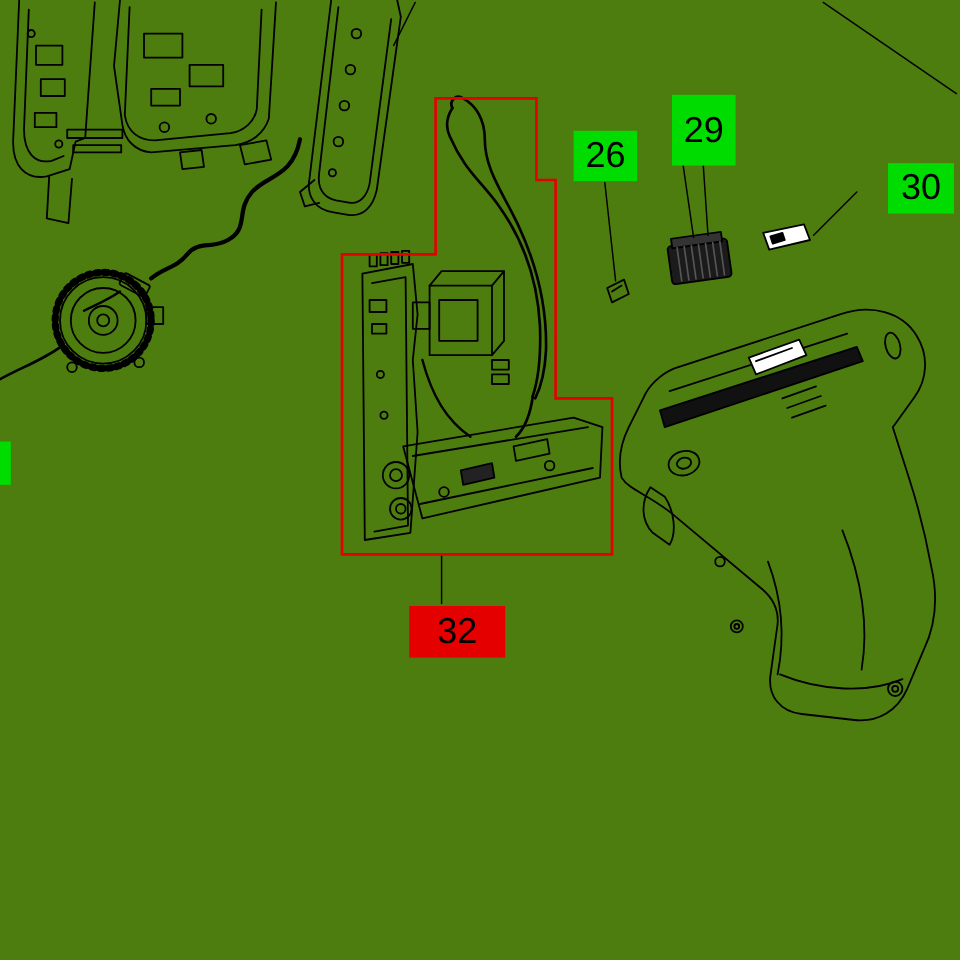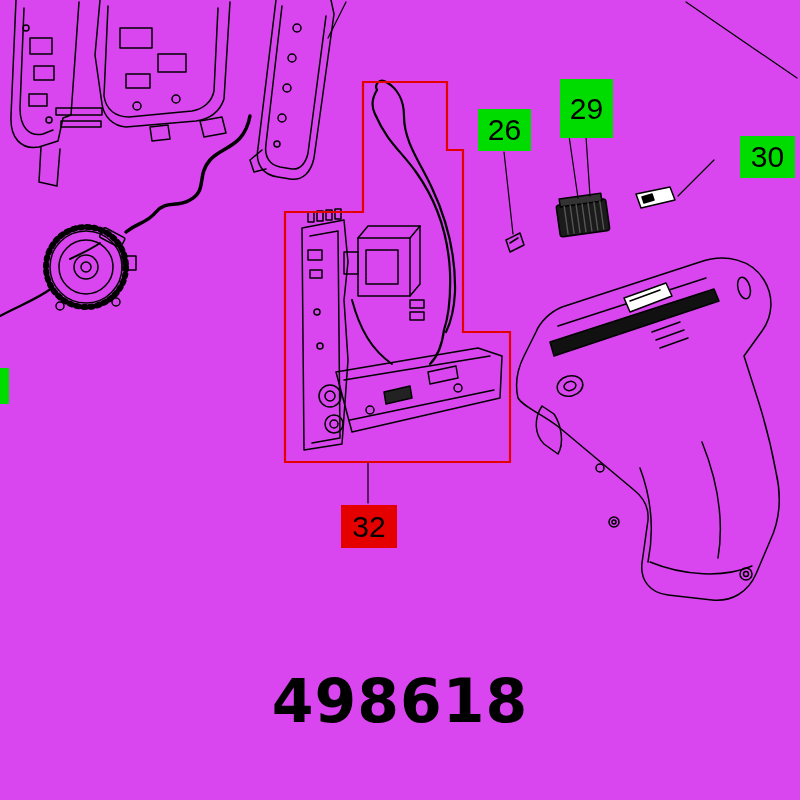--- a/index.html
+++ b/index.html
@@ -1,31 +1,31 @@
 <!DOCTYPE html>
 <html style="--green: #00DC00; --red: #E50000;"><head>
 <meta charset="utf-8">
 <style>
   :root { --green:#00dc00; --red:#e50000; }
   html,body { margin:0; padding:0; background:#fff; }
   .stage {
-    position:relative; width:800px; height:800px; background:#d946ef;
+    position:relative; width:800px; height:800px; background:#4d7c0f;
     overflow:hidden; font-family:"Liberation Sans", sans-serif;
   }
   .stage svg { position:absolute; left:0; top:0; }
   .callout {
     position:absolute; display:flex; align-items:center; justify-content:center;
     font-size:30px; color:#000; user-select:none;
   }
   .callout.green { background:var(--green); }
   .callout.red   { background:var(--red); }
   #c26 { left:478px; top:109px; width:53px; height:42px; }
   #c29 { left:560px; top:79px;  width:53px; height:59px; }
   #c30 { left:716px; top:136px; width:55px; height:42px;margin-left:24px; }
-  #c32 { left:341px; top:505px; width:56px; height:43px; }
+  #c32 { left:341px; top:505px; width:80px; height:43px; }
   #cpartial { left:0; top:368px; width:9px; height:36px; }
   .part-number {
     position:absolute; left:0; width:100%; top:666px; text-align:center;
     font-family:"DejaVu Sans","Liberation Sans",sans-serif;
     font-weight:bold; font-size:60px; color:#000; letter-spacing:1px;
   }
   .red-stroke { stroke:var(--red); }
 </style>
 </head>
 <body>
@@ -180,15 +180,14 @@
 
   <path class="red-stroke" d="M363,82 L447,82 L447,150 L463,150 L463,332 L510,332 L510,462 L285,462 L285,212 L363,212 Z" fill="none" stroke-width="2.2"></path>
 </svg>
 
 <div class="callout green" id="c26">26</div>
 <div class="callout green" id="c29">29</div>
 <div class="callout green" id="c30">30</div>
 <div class="callout red" id="c32">32</div>
 <div class="callout green" id="cpartial"></div>
 
-<div class="part-number">498618</div>
 
 </div>
 
 </body></html>

